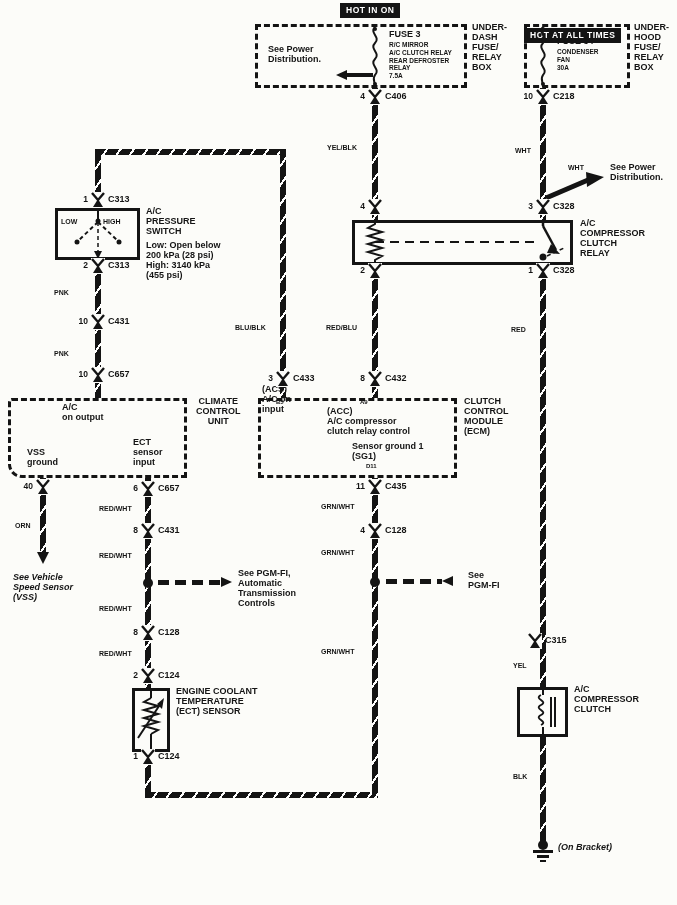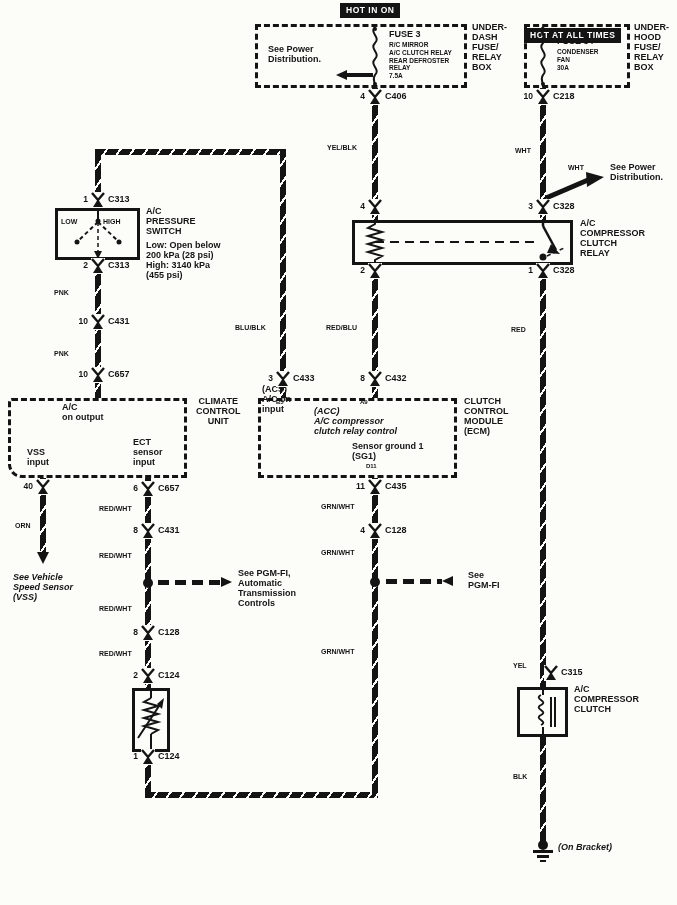--- a/index.html
+++ b/index.html
@@ -141,35 +141,35 @@
   <div class="t sm" style="left:54px;top:289px;">PNK</div>
   <div class="t sm" style="left:54px;top:350px;">PNK</div>
   <div class="t sm" style="left:235px;top:324px;">BLU/BLK</div>
   <div class="t sm" style="left:326px;top:324px;">RED/BLU</div>
   <div class="t sm" style="left:511px;top:326px;">RED</div>
 
   <div class="dbox" style="left:8px;top:398px;width:173px;height:74px;border-bottom-left-radius:14px;border-top-left-radius:4px;"></div>
   <div class="t" style="left:62px;top:402px;">A/C
 on output</div>
   <div class="t" style="left:27px;top:447px;">VSS
-input</div>
+ground</div>
   <div class="t" style="left:133px;top:437px;">ECT
 sensor
 input</div>
   <div class="t" style="left:196px;top:396px;text-align:center;">CLIMATE
 CONTROL
 UNIT</div>
 
   <div class="dbox" style="left:258px;top:398px;width:193px;height:74px;"></div>
   <div class="t pinid" style="left:276px;top:399px;">B5</div>
   <div class="t" style="left:262px;top:384px;">(ACS)
 A/C on
 input</div>
   <div class="t pinid" style="left:360px;top:399px;">A9</div>
-  <div class="t" style="left:314px;top:406px;font-style:italic;">(ACC)
+  <div class="t" style="left:327px;top:406px;">(ACC)
 A/C compressor
 clutch relay control</div>
   <div class="t" style="left:352px;top:441px;">Sensor ground 1
 (SG1)</div>
   <div class="t pinid" style="left:366px;top:463px;">D11</div>
   <div class="t" style="left:464px;top:396px;">CLUTCH
 CONTROL
 MODULE
 (ECM)</div>
 
@@ -203,20 +203,23 @@
   <div class="t sm" style="left:321px;top:648px;">GRN/WHT</div>
 
   <div class="sbox" style="left:132px;top:688px;width:32px;height:58px;"></div>
   <svg style="left:132px;top:688px;" width="38" height="64" viewBox="0 0 38 64">
     <line x1="19" y1="0" x2="19" y2="10" stroke="#141414" stroke-width="2"></line>
     <polyline points="19,10 12,14 26,18 12,22 26,26 12,30 26,34 12,38 26,42 19,46" stroke="#141414" stroke-width="2" fill="none"></polyline>
     <line x1="19" y1="46" x2="19" y2="64" stroke="#141414" stroke-width="2"></line>
     <line x1="6" y1="50" x2="29" y2="15" stroke="#141414" stroke-width="2"></line>
     <polygon points="32,10 25,16 30,21" fill="#141414"></polygon>
   </svg>
+  <div class="t" style="left:176px;top:686px;">ENGINE COOLANT
+TEMPERATURE
+(ECT) SENSOR</div>
 
   <div class="t sm" style="left:513px;top:662px;">YEL</div>
   <div class="sbox" style="left:517px;top:687px;width:45px;height:44px;"></div>
   <svg style="left:517px;top:687px;" width="51" height="50" viewBox="0 0 51 50">
     <line x1="26" y1="0" x2="26" y2="8" stroke="#141414" stroke-width="2"></line>
     <path d="M24,8 C16,12 32,14 24,18 C16,22 32,24 24,28 C16,32 32,34 24,38" stroke="#141414" stroke-width="1.8" fill="none"></path>
     <line x1="34" y1="10" x2="34" y2="40" stroke="#141414" stroke-width="2"></line>
     <line x1="38" y1="10" x2="38" y2="40" stroke="#141414" stroke-width="2"></line>
     <line x1="26" y1="40" x2="26" y2="50" stroke="#141414" stroke-width="2"></line>
   </svg>
@@ -324,18 +327,18 @@
     <div class="conn" style="left: 368px; top: 371px;"><svg width="14" height="16" viewBox="0 0 14 16" style="position:static">
         <rect x="0" y="0" width="14" height="16" fill="#fcfcf9"></rect>
         <path d="M1,1 L7,8 L13,1" fill="none" stroke="#141414" stroke-width="2.4"></path>
         <path d="M7,7 L12,15 L2,15 Z" fill="#141414"></path>
       </svg><span class="pin">8</span><span class="lbl">C432</span></div>
     <div class="conn" style="left: 276px; top: 371px;"><svg width="14" height="16" viewBox="0 0 14 16" style="position:static">
         <rect x="0" y="0" width="14" height="16" fill="#fcfcf9"></rect>
         <path d="M1,1 L7,8 L13,1" fill="none" stroke="#141414" stroke-width="2.4"></path>
         <path d="M7,7 L12,15 L2,15 Z" fill="#141414"></path>
       </svg><span class="pin">3</span><span class="lbl">C433</span></div>
-    <div class="conn" style="left: 544px; top: 633px; margin-top: 32px;"><svg width="14" height="16" viewBox="0 0 14 16" style="position:static">
+    <div class="conn" style="left: 528px; top: 633px;"><svg width="14" height="16" viewBox="0 0 14 16" style="position:static">
         <rect x="0" y="0" width="14" height="16" fill="#fcfcf9"></rect>
         <path d="M1,1 L7,8 L13,1" fill="none" stroke="#141414" stroke-width="2.4"></path>
         <path d="M7,7 L12,15 L2,15 Z" fill="#141414"></path>
       </svg><span class="pin"></span><span class="lbl">C315</span></div>
   </div>
 
 </body></html>

